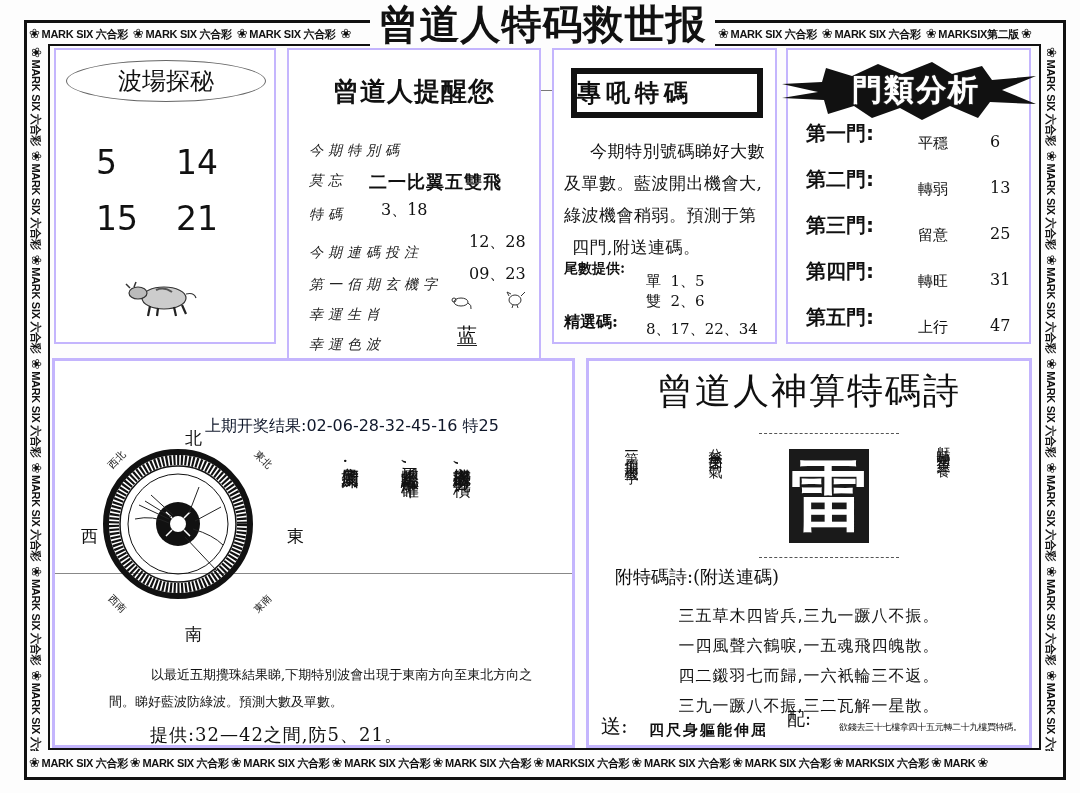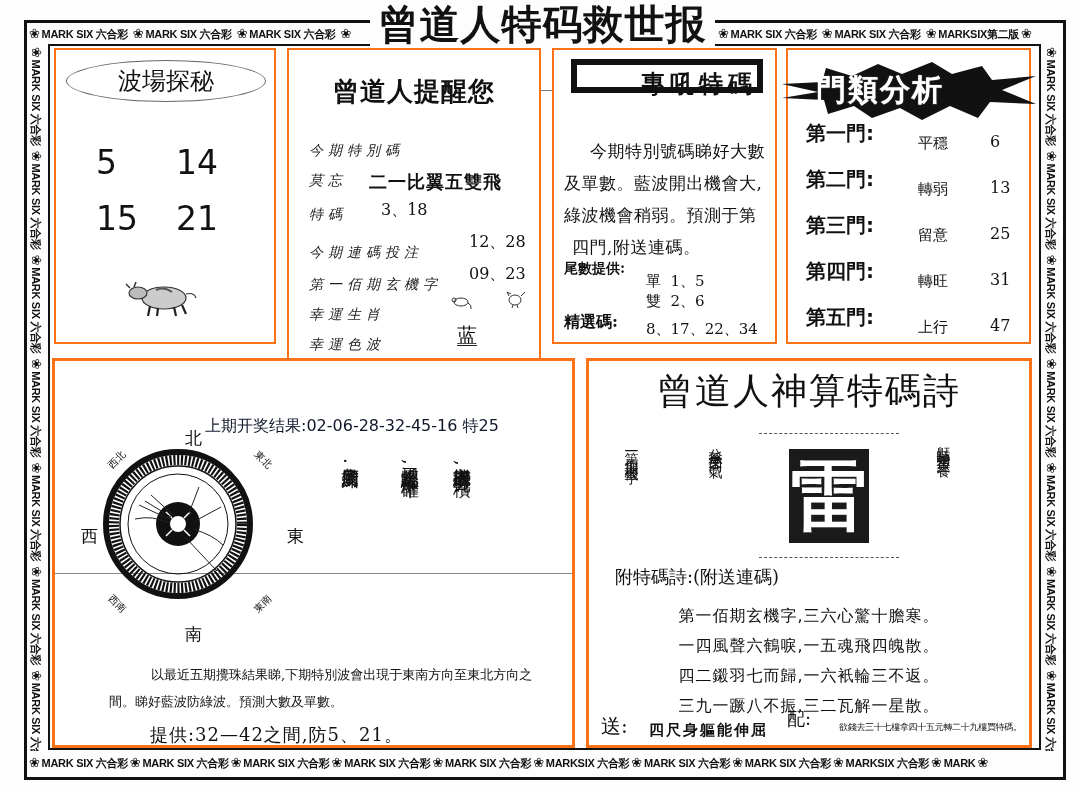--- a/index.html
+++ b/index.html
@@ -13,21 +13,21 @@
   .strip-top-left { left: 27px; top: 25px; width: 340px; height: 18px; line-height: 18px; }
   .strip-top-right { left: 716px; top: 25px; width: 346px; height: 18px; line-height: 18px; }
   .strip-bottom { left: 27px; top: 752px; width: 1036px; height: 22px; line-height: 22px; }
   .strip-left { left: 45px; top: 45px; width: 706px; height: 18px; line-height: 18px; transform: rotate(90deg); }
   .strip-right { left: 1060px; top: 45px; width: 706px; height: 18px; line-height: 18px; transform: rotate(90deg); }
   .strip .flower { font-weight: normal; font-size: 13px; margin: 0 2px; }
   .strip .cn { font-weight: 900; margin-right: 3px; }
 
   .main-title { position: absolute; left: 370px; top: 0px; width: 345px; height: 48px; text-align: center; font-size: 40px; font-weight: bold; line-height: 48px; letter-spacing: 1px; font-family: "DejaVu Serif", serif; background: #fdfdfd; }
 
-  .panel { position: absolute; border: 2px solid #f97316; background: #fff; }
+  .panel { position: absolute; border: 2px solid #c4b5fd; background: #fff; }
   .p1 { left: 54px; top: 48px; width: 222px; height: 296px; }
   .p2 { left: 287px; top: 48px; width: 254px; height: 312px; }
   .p3 { left: 552px; top: 48px; width: 225px; height: 296px; }
   .p4 { left: 786px; top: 48px; width: 245px; height: 296px; }
   .p5 { left: 52px; top: 358px; width: 523px; height: 390px; border-width: 3px; }
   .p6 { left: 586px; top: 358px; width: 446px; height: 390px; border-width: 3px; }
 
   
   .oval-title { position: absolute; left: 10px; top: 10px; width: 200px; height: 42px; border: 1px solid #666; border-radius: 50%; text-align: center; line-height: 40px; font-size: 24px; }
   .num-grid { position: absolute; left: 40px; top: 85px; width: 150px; font-family: "DejaVu Sans", sans-serif; font-size: 33px; line-height: 56px; }
@@ -38,33 +38,33 @@
 
   
   .p2 .title { position: absolute; left: 0; top: 24px; width: 100%; text-align: center; font-family: "DejaVu Sans", sans-serif; font-size: 26px; font-weight: 900; letter-spacing: 1px; }
   .p2 .lbl { position: absolute; left: 20px; font-size: 14px; font-style: italic; letter-spacing: 5px; color: #222; margin-top: 16px; }
   .p2 .val { position: absolute; font-size: 16px; font-family: "DejaVu Serif", serif; }
   .p2 .val.big { font-size: 18px; font-weight: bold; letter-spacing: 1px; }
   .zodiac-icon { position: absolute; width: 24px; height: 18px; }
   .p2 .blue-val { position: absolute; left: 168px; top: 275px; font-size: 20px; border-bottom: 1px solid #222; line-height: 20px; }
 
   
-  .boxed-title { position: absolute; left: 18px; top: 10px; width: 190px; height: 32px; border: 5px solid #111; outline: 1px solid #111; text-align: right; line-height: 38px; font-size: 24px; font-weight: bold; letter-spacing: 5px; font-family: "DejaVu Sans", sans-serif; }
+  .boxed-title { position: absolute; left: 18px; top: 19px; width: 190px; height: 48px; border: 5px solid #111; outline: 1px solid #111; text-align: left; line-height: 38px; font-size: 24px; font-weight: bold; letter-spacing: 5px; font-family: "DejaVu Sans", sans-serif; }
   .p3 .para { position: absolute; left: 10px; top: 85px; width: 210px; font-size: 17px; line-height: 32px; letter-spacing: 0.5px; }
   .p3 .para .line1 { padding-left: 26px; display: block; }
   .p3 .para .line { display: block; }
   .p3 .para .line4 { padding-left: 8px; display: block; }
   .p3 .tail-lbl { position: absolute; left: 10px; top: 210px; font-size: 14px; font-weight: bold; }
   .p3 .tail-row { position: absolute; left: 92px; font-size: 15px; }
   .p3 .pick-lbl { position: absolute; left: 10px; top: 262px; font-size: 16px; font-weight: bold; }
   .p3 .pick-val { position: absolute; left: 92px; top: 270px; font-size: 15px; }
 
   
   .burst { position: absolute; left: -6px; top: 12px; width: 254px; height: 58px; }
-  .burst-text { position: absolute; left: 28px; top: 20px; width: 200px; text-align: left; font-size: 30px; font-weight: 900; color: #fff; letter-spacing: 2px; font-family: "DejaVu Sans", sans-serif; text-shadow: 0 0 1px #fff; }
+  .burst-text { position: absolute; left: 28px; top: 20px; width: 200px; text-align: center; font-size: 30px; font-weight: 900; color: #fff; letter-spacing: 2px; font-family: "DejaVu Sans", sans-serif; text-shadow: 0 0 1px #fff; }
   .door-row { position: absolute; left: 18px; width: 220px; height: 42px; }
   .door-row .dn { position: absolute; left: 0; top: 0; font-size: 20px; font-weight: 900; font-family: "DejaVu Sans", sans-serif; }
   .door-row .ds { position: absolute; left: 112px; top: 14px; font-size: 15px; }
   .door-row .dv { position: absolute; left: 184px; top: 12px; font-size: 16px; }
 
   
   .p5 .title { position: absolute; left: 0; top: 12px; width: 100%; text-align: center; font-size: 30px; font-weight: bold; letter-spacing: 0px; }
   .p5 .result { position: absolute; left: 150px; top: 55px; font-family: "DejaVu Sans", sans-serif; font-size: 16px; color: #0f172a; white-space: nowrap; }
   .dir { position: absolute; font-family: "DejaVu Sans", sans-serif; font-size: 17px; }
   .dir-small { position: absolute; font-size: 10px; }
@@ -263,21 +263,21 @@
   <div class="title">曾道人神算特碼詩</div>
   <div class="vtext" style="left:36px; top:80px;">第一佰期玄機字</div>
   <div class="vtext" style="left:120px; top:76px;">公孫父子同一氣</div>
   <div class="dash-top" style="top:72px;"></div>
   <div class="big-char">雷</div>
   <div class="dash-bot" style="top:196px;"></div>
   <div class="vtext" style="left:348px; top:74px;">鼾睡如雷等三餐</div>
 
   <div class="poem-head">附特碼詩:(附送連碼)</div>
   <div class="poem">
-    <div>第一佰期玄機字,三六心驚十膽寒。</div>
+    <div>三五草木四皆兵,三九一蹶八不振。</div>
     <div>一四風聲六鶴唳,一五魂飛四魄散。</div>
     <div>四二鎩羽七而歸,一六衹輪三不返。</div>
     <div>三九一蹶八不振,三二瓦解一星散。</div>
   </div>
   <div class="send-lbl">送:</div>
   <div class="send-val">四尺身軀能伸屈</div>
   <div class="match-lbl">配:</div>
   <div class="match-val">欲錢去三十七樓拿四十五元轉二十九樓買特碼。</div>
 </section>
 

